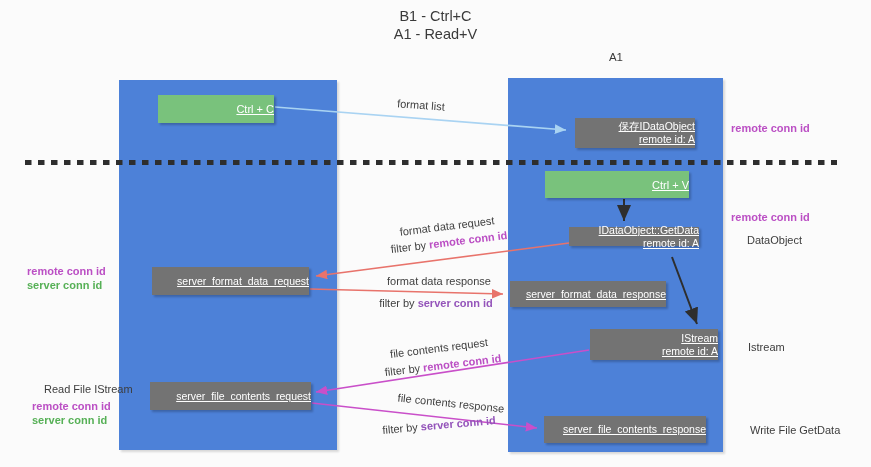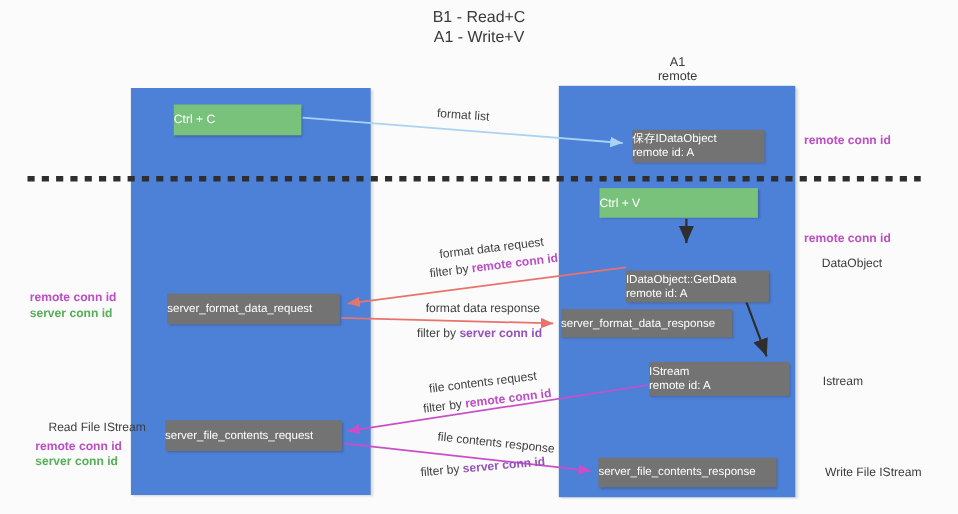--- a/index.html
+++ b/index.html
@@ -11,46 +11,45 @@
   }
   .title { position:absolute; top:7px; left:0; width:100%; text-align:center;
     font-size:14.5px; line-height:18px; color:#3a3a3a; }
   .colheader { position:absolute; text-align:center; font-size:11.5px;
     line-height:13px; color:#3b3b3b; width:140px; }
   .lifeline { position:absolute; background:#4d81d8;
     box-shadow:2px 2px 2px rgba(0,0,0,0.14); }
   #overlay { position:absolute; left:0; top:0; width:871px; height:467px;
     pointer-events:none; }
   .node { position:absolute; display:flex; flex-direction:column;
-    align-items:flex-start; justify-content:center; text-align:center;
-    color:#ffffff; box-shadow:1.5px 1.5px 2px rgba(0,0,0,0.22); }
+    align-items:flex-end; justify-content:center; text-align:center;
+    color:#ffffff; box-shadow:1.5px 1.5px 2px rgba(0,0,0,0.22);text-decoration:underline; }
   .green { background:#79c27c; font-size:11px; }
   .orange { background:#737373; font-size:10.5px; line-height:13px; }
   .ann { position:absolute; font-size:11px; color:#3f3f3f; text-align:center;
     white-space:nowrap; }
   .magenta { color:#bb4fc4; font-weight:bold; }
   .purple { color:#9454ba; font-weight:bold; }
   .greentx { color:#56b056; font-weight:bold; }
   .side { position:absolute; font-size:11px; white-space:nowrap; }
   .side.dark { color:#3d3d3d;margin-left:16px; }
   .fb { margin-right:3px; }
 </style>
 </head>
 <body>
 
 <div id="canvas">
 
   <div class="title">
-    <div>B1 - Read+C</div>
-    <div>A1 - Write+V</div>
+    <div>B1 - Ctrl+C</div>
+    <div>A1 - Read+V</div>
   </div>
 
   <div class="colheader" style="left:546px; top:51px;">
     <div>A1</div>
-    <div>remote</div>
   </div>
 
   <div class="lifeline" style="left:119px; top:80px; width:218px; height:370px;"></div>
   <div class="lifeline" style="left:508px; top:78px; width:215px; height:374px;"></div>
 
   <svg id="overlay">
     <defs>
       <marker id="m-blue" markerWidth="10" markerHeight="8" refX="7" refY="3" orient="auto">
         <path d="M0,0 L7,3 L0,6 z" fill="#a9d3f2"></path>
       </marker>
@@ -88,21 +87,21 @@
 
   <div class="node orange" style="left:575px; top:118px; width:120px; height:30px;">
     <span>保存IDataObject</span>
     <span>remote id: A</span>
   </div>
 
   <div class="node green" style="left:545px; top:171px; width:144px; height:27px;">
     <span>Ctrl + V</span>
   </div>
 
-  <div class="node orange" style="left:569px; top:227px; width:130px; height:29px;margin-top:19px;">
+  <div class="node orange" style="left:569px; top:227px; width:130px; height:19px;">
     <span>IDataObject::GetData</span>
     <span>remote id: A</span>
   </div>
 
   <div class="node orange" style="left:510px; top:281px; width:156px; height:26px;">
     <span>server_format_data_response</span>
   </div>
 
   <div class="node orange" style="left:152px; top:267px; width:157px; height:28px;">
     <span>server_format_data_request</span>
@@ -140,21 +139,21 @@
 
   <div class="ann" style="left:390px; top:397px; width:122px; transform:rotate(6deg);">file contents response</div>
   <div class="ann" style="left:377px; top:419px; width:124px; transform:rotate(-5deg);">
     <span class="fb">filter by</span><span class="purple">server conn id</span>
   </div>
 
   <div class="side magenta" style="left:731px; top:122px;">remote conn id</div>
   <div class="side magenta" style="left:731px; top:211px;">remote conn id</div>
   <div class="side dark" style="left:731px; top:234px;">DataObject</div>
   <div class="side dark" style="left:732px; top:341px;">Istream</div>
-  <div class="side dark" style="left:734px; top:424px;">Write File IStream</div>
+  <div class="side dark" style="left:734px; top:424px;">Write File GetData</div>
 
   <div class="side magenta" style="left:27px; top:265px;">remote conn id</div>
   <div class="side greentx" style="left:27px; top:279px;">server conn id</div>
   <div class="side dark" style="left:28px; top:383px;">Read File IStream</div>
   <div class="side magenta" style="left:32px; top:400px;">remote conn id</div>
   <div class="side greentx" style="left:32px; top:414px;">server conn id</div>
 
 </div>
 
 </body></html>

